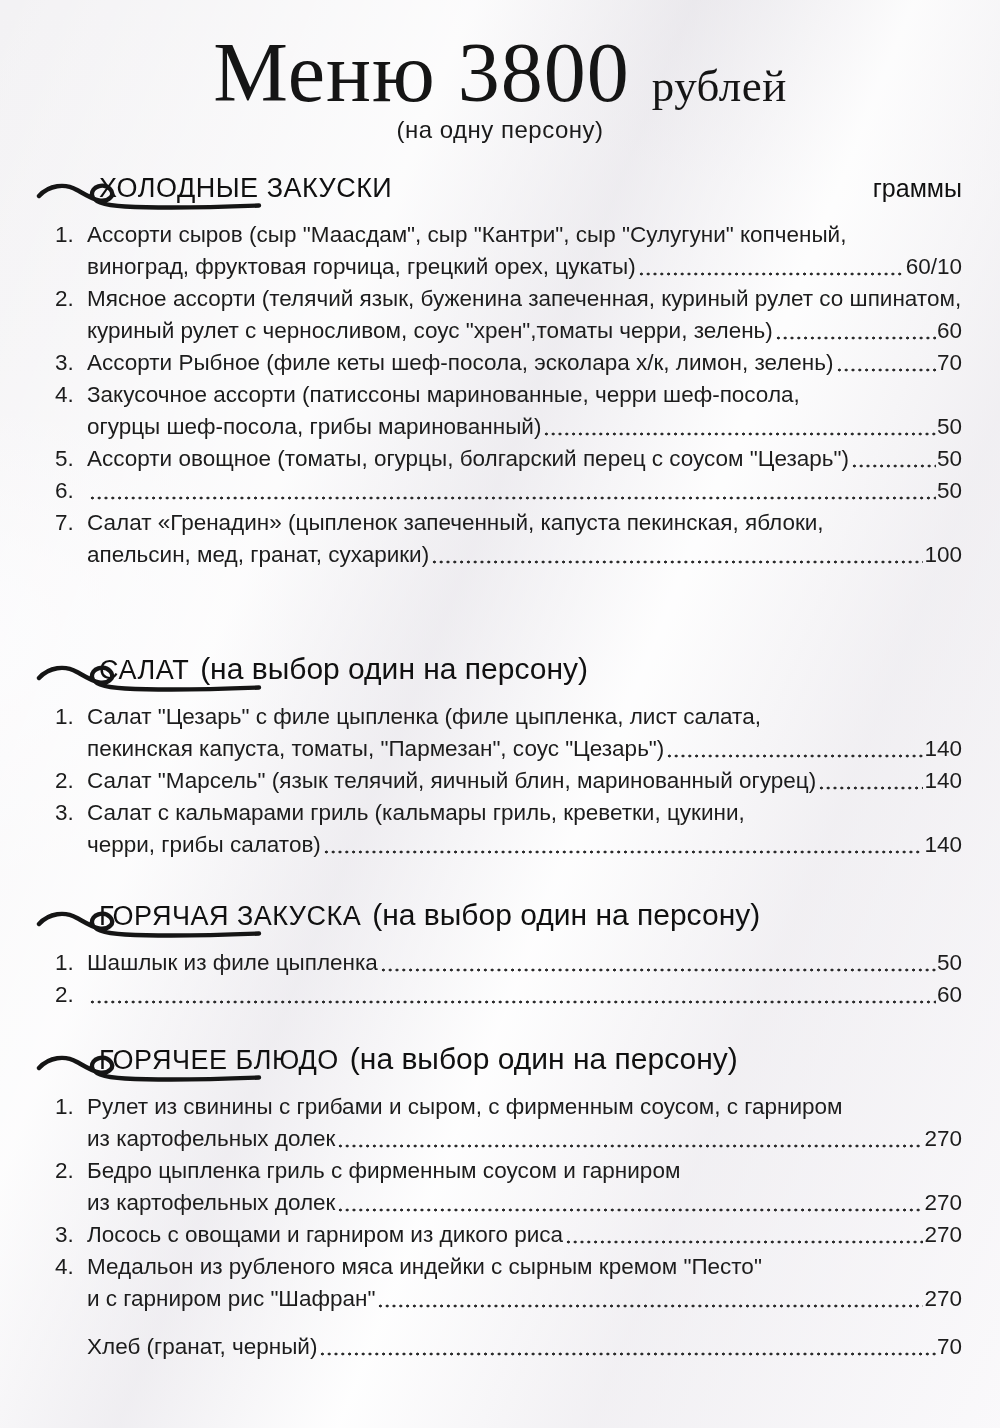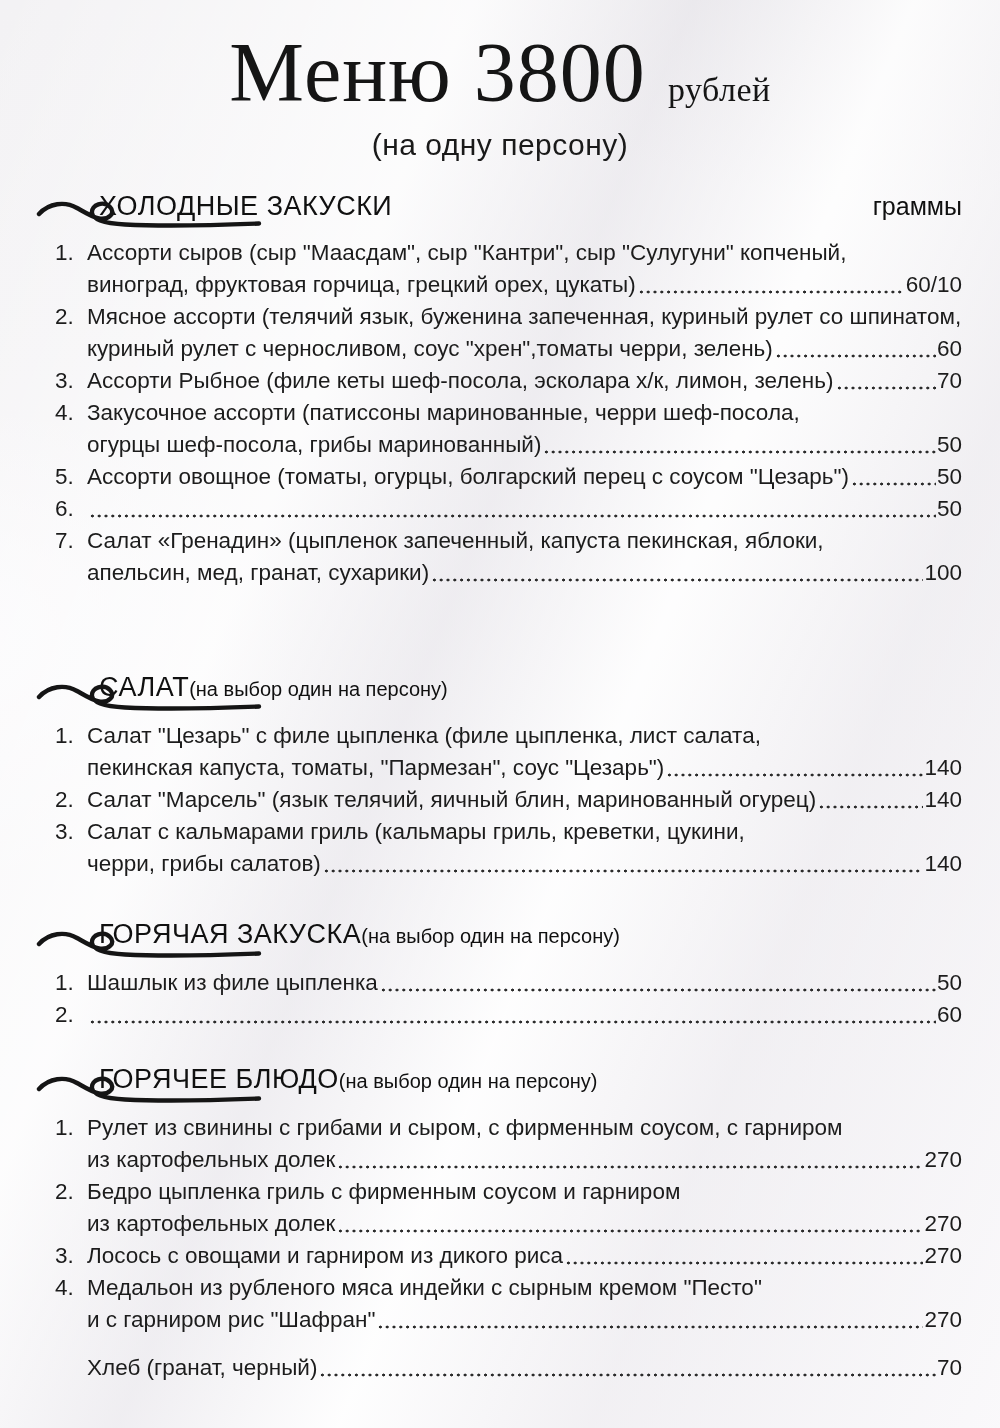--- a/index.html
+++ b/index.html
@@ -30,28 +30,28 @@
   .title-line {
     font-family: "Liberation Serif", "DejaVu Serif", serif;
     font-weight: 400;
     font-size: 84px;
     line-height: 1.02;
     letter-spacing: 1px;
     color: #151515;
     margin: 0;
   }
   .title-currency {
-    font-size: 34px;
+    font-size: 45px;
     letter-spacing: 0.5px;
   }
   .subtitle {
-    font-size: 30px;
+    font-size: 24px;
     letter-spacing: 0.5px;
     color: #1a1a1a;
-    margin-top: 12px;
+    margin-top: 0px;
   }
   
   .sections { padding: 0 38px 0 55px; }
   .section { margin-top: 30px; }
   .section:nth-child(1) { margin-top: 26px; }
   .section:nth-child(2) { margin-top: 80px; }
   .section:nth-child(3) { margin-top: 36px; }
   .section:nth-child(4) { margin-top: 30px; }
   .section-header {
     position: relative;
@@ -65,21 +65,21 @@
   }
   .section-header .flourish {
     position: absolute;
     left: -22px;
     bottom: -9px;
     width: 232px;
     height: 38px;
     pointer-events: none;
   }
   .section-title { letter-spacing: 0.5px; white-space: nowrap; }
-  .section-note { margin-left: 0; font-size: 20px; white-space: nowrap; }
+  .section-note { margin-left: 11px; font-size: 30px; white-space: nowrap; }
   .grams-header { margin-left: auto; font-size: 25px; }
   
   .items { }
   .item {
     display: grid;
     grid-template-columns: 32px 1fr;
     font-size: 22.5px;
     line-height: 32px;
     color: #1c1c1c;
   }

